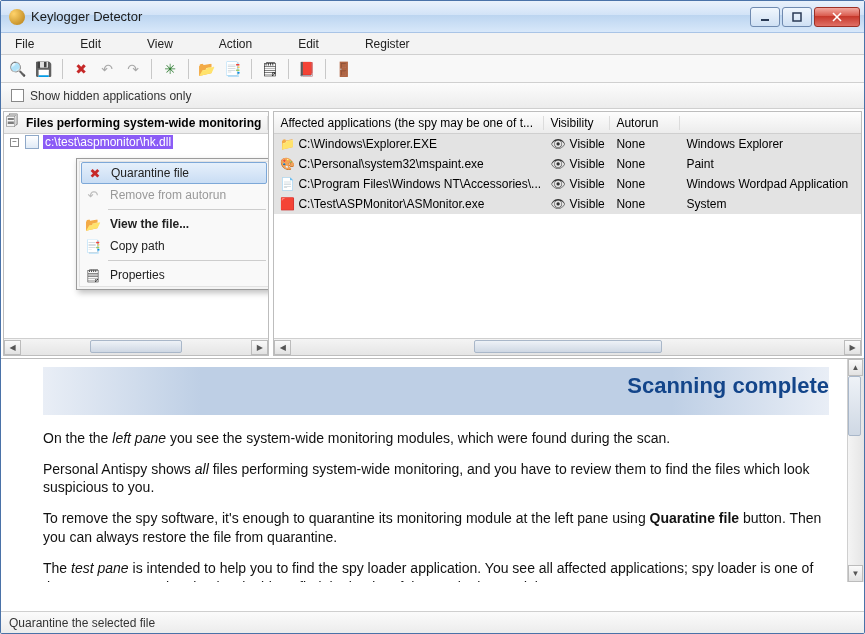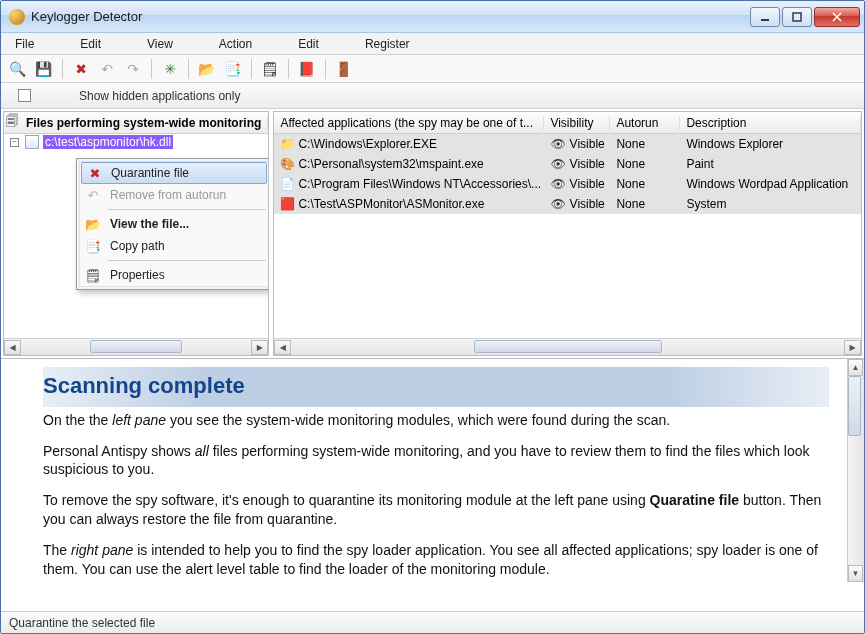--- a/index.html
+++ b/index.html
@@ -85,26 +85,25 @@
   .tool-btn {
     width: 22px; height: 22px;
     display: flex; align-items: center; justify-content: center;
     font-size: 14px;
   }
   
   .filterbar {
     height: 26px;
     display: flex;
     align-items: center;
-    padding: 0 17px;
+    padding: 0 10px;
     background: linear-gradient(#fcfcfc,#ececec);
     border-bottom: 1px solid #cfcfcf;
     font-size: 12px;
     color: #333;
-    gap: 42px;
   }
   .filterbar .checkbox {
     width: 13px; height: 13px; border: 1px solid #888; margin-right: 6px;
     background: #fff;
   }
   
   .main {
     flex: 1;
     display: flex;
     flex-direction: column;
@@ -275,27 +274,27 @@
   .info-content {
     flex: 1;
     overflow: hidden;
     padding: 8px 18px 4px 42px;
     font-family: Arial, sans-serif;
     font-size: 14px;
     color: #111;
     line-height: 1.35;
   }
   .info-heading {
-    text-align: left;
+    text-align: right;
     font-size: 22px;
     font-weight: bold;
     color: #13458a;
     background: linear-gradient(to right, #e9eef6 0%, #becfe5 20%, #becfe5 80%, #e9eef6 100%);
-    padding: 4px 0 6px;
-    margin-bottom: 4px;
+    padding: 4px 0 14px;
+    margin-bottom: 14px;
     font-family: Arial, sans-serif;
   }
   .info-content p { margin: 0 0 12px 0; }
   .info-content em { font-style: italic; }
   .info-content b { font-weight: bold; }
   .vscrollbar {
     width: 17px;
     background: linear-gradient(to right,#f4f4f4,#e5e5e5);
     border-left: 1px solid #cfcfcf;
     display: flex; flex-direction: column;
@@ -430,21 +429,20 @@
           </div>
           <div class="sb-btn">▶</div>
         </div>
       </div>
 
       <div class="right-pane">
         <div class="pane-header-row">
           <div class="pane-header-cell col-app">Affected applications (the spy may be one of t...</div>
           <div class="pane-header-cell col-vis">Visibility</div>
           <div class="pane-header-cell col-auto">Autorun</div>
-          <div class="pane-header-cell col-desc">Description</div>
         </div>
         <div class="pane-body table-body" id="table-body">
             <div class="table-row">
               <div class="cell col-app">
                 <span class="row-icon">📁</span>
                 <span>C:\Windows\Explorer.EXE</span>
               </div>
               <div class="cell col-vis">
                 <span class="eye-icon">👁</span>
                 <span>Visible</span>
@@ -506,21 +504,21 @@
         <p>
           <span>On the the </span><em>left pane</em><span> you see the system-wide monitoring modules, which were found during the scan.</span>
         </p>
         <p>
           <span>Personal Antispy shows </span><em>all</em><span> files performing system-wide monitoring, and you have to review them to find the files which look suspicious to you.</span>
         </p>
         <p>
           <span>To remove the spy software, it's enough to quarantine its monitoring module at the left pane using </span><b>Quaratine file</b><span> button. Then you can always restore the file from quarantine.</span>
         </p>
         <p>
-          <span>The </span><em>right pane</em><span> is intended to help you to find the spy loader application. You see all affected applications; spy loader is one of them. You can use the alert level table to find the loader of the monitoring module.</span>
+          <span>The </span><em>test pane</em><span> is intended to help you to find the spy loader application. You see all affected applications; spy loader is one of them. You can use the alert level table to find the loader of the monitoring module.</span>
         </p>
       </div>
       <div class="vscrollbar">
         <div class="sb-btn">▲</div>
         <div class="sb-track">
           <div class="sb-thumb"></div>
         </div>
         <div class="sb-btn">▼</div>
       </div>
     </div>

